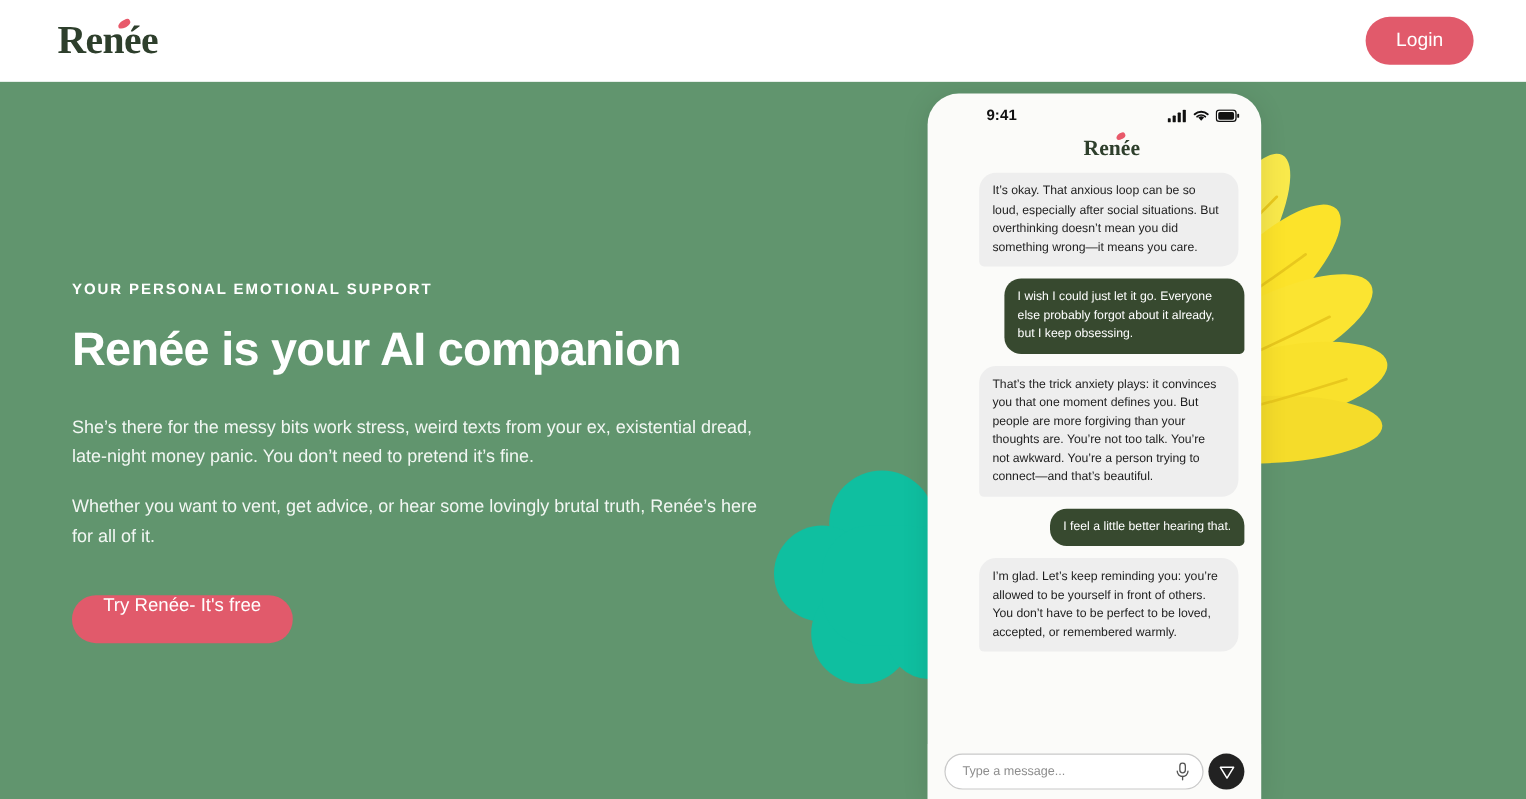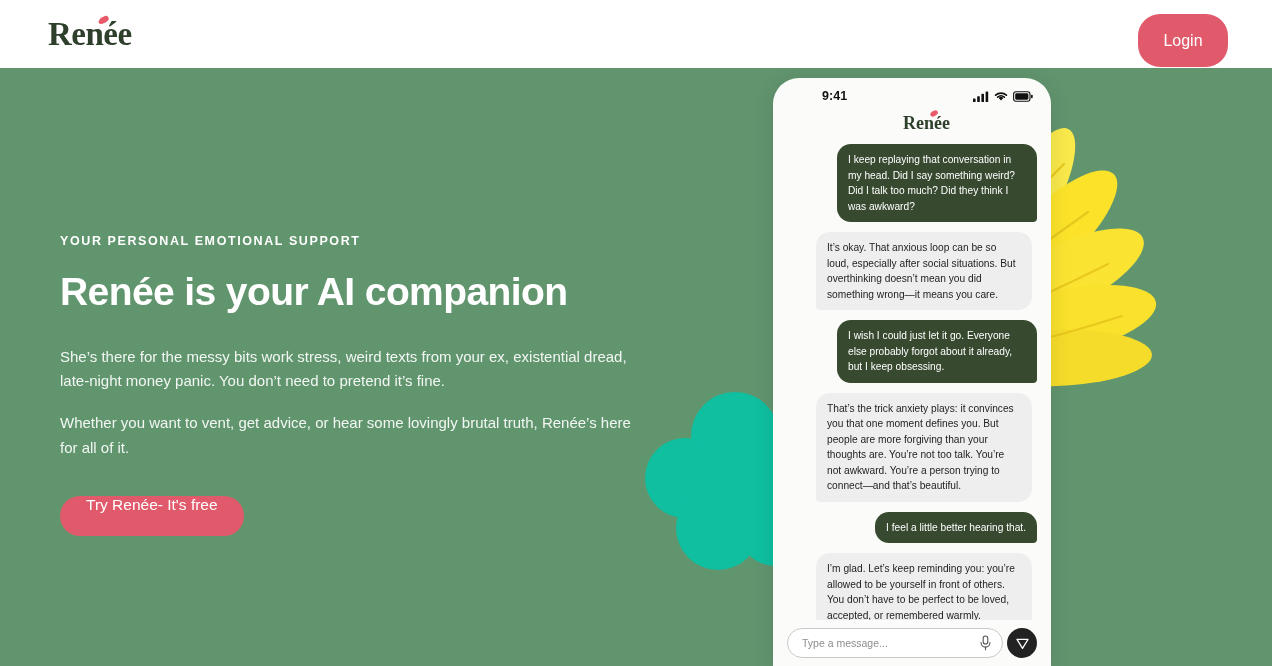--- a/index.html
+++ b/index.html
@@ -28,21 +28,21 @@
   }
   .logo .acc-mark {
     position: absolute; left: 60%; top: 1px;
     width: 11px; height: 6px;
     background: #e8596a;
     border-radius: 60% 40% 50% 50%;
     transform: rotate(-28deg);
   }
   .login-btn {
     position: absolute; right: 44px; top: 14px;
-    width: 90px; height: 53px;
+    width: 90px; height: 40px;
     background: #e15a6b;
     color: #ffffff;
     border: none; border-radius: 22px;
     font-family: "Liberation Sans", sans-serif;
     font-size: 16px; font-weight: 400;
     cursor: pointer;
     display: flex; align-items: center; justify-content: center;
   }
 
   
@@ -259,21 +259,20 @@
       </div>
 
       <div class="phone-logo">
         <span class="inner">
           <span>Renée</span>
           <span class="acc-mark"></span>
         </span>
       </div>
 
       <div class="chat">
-        <div class="bubble user">I keep replaying that conversation in my head. Did I say something weird? Did I talk too much? Did they think I was awkward?</div>
         <div class="bubble bot">It’s okay. That anxious loop can be so loud, especially after social situations. But overthinking doesn’t mean you did something wrong—it means you care.</div>
         <div class="bubble user">I wish I could just let it go. Everyone else probably forgot about it already, but I keep obsessing.</div>
         <div class="bubble bot">That’s the trick anxiety plays: it convinces you that one moment defines you. But people are more forgiving than your thoughts are. You’re not too talk. You’re not awkward. You’re a person trying to connect—and that’s beautiful.</div>
         <div class="bubble user">I feel a little better hearing that.</div>
         <div class="bubble bot">I’m glad. Let’s keep reminding you: you’re allowed to be yourself in front of others. You don’t have to be perfect to be loved, accepted, or remembered warmly.</div>
       </div>
 
       <div class="composer">
         <div class="input-pill">
           <span class="ph">Type a message...</span>

